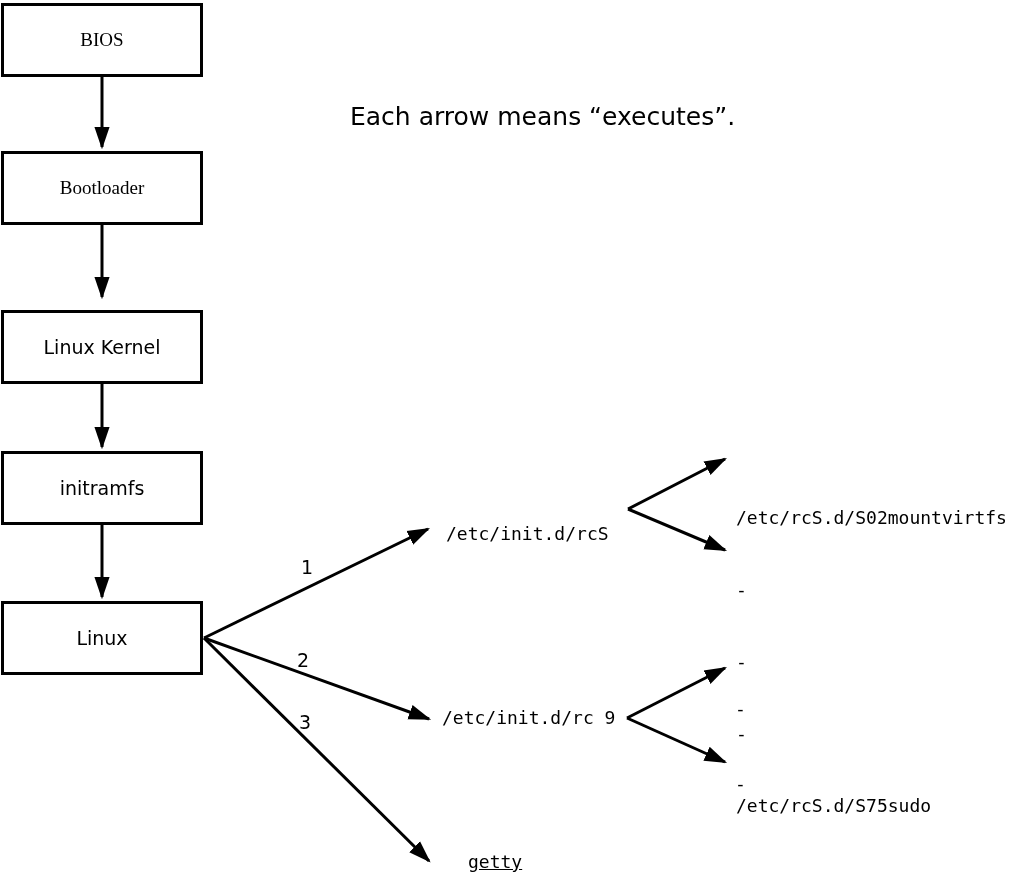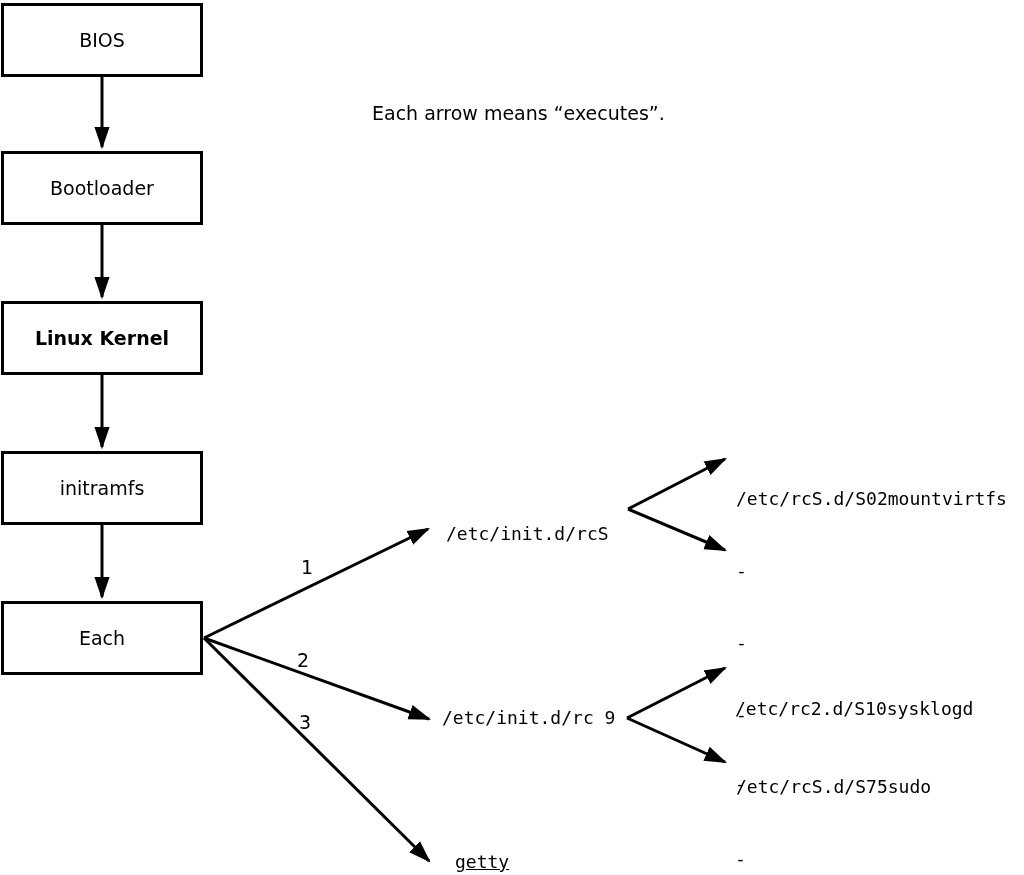--- a/index.html
+++ b/index.html
@@ -31,23 +31,23 @@
     box-sizing: border-box;
     border: 3px solid #000000;
     background: #ffffff;
     display: flex;
     align-items: center;
     justify-content: center;
     font-size: 19px;
   }
   .note {
     position: absolute;
-    left: 372px;
+    left: 350px;
     top: 102px;
-    font-size: 19px;
+    font-size: 25px;
     white-space: nowrap;
   }
   .mono {
     position: absolute;
     font-family: "DejaVu Sans Mono", "Liberation Mono", monospace;
     font-size: 18px;
     line-height: 24px;
     white-space: pre;
   }
   .mono.group-rc2 { line-height: 25px; }
@@ -78,55 +78,54 @@
       <line x1="204" y1="638" x2="429" y2="861" marker-end="url(#ah)"></line>
 
       <line x1="628" y1="509" x2="725" y2="459" marker-end="url(#ah)"></line>
       <line x1="628" y1="509" x2="725" y2="550" marker-end="url(#ah)"></line>
 
       <line x1="627" y1="718" x2="725" y2="668" marker-end="url(#ah)"></line>
       <line x1="627" y1="718" x2="725" y2="762" marker-end="url(#ah)"></line>
     </g>
   </svg>
 
-  <div class="box" style="top:3px;">
+  <div class="box" style="top:3px;font-family:Liberation Serif, serif;">
       <span>BIOS</span>
     </div>
-  <div class="box" style="top:151px;">
+  <div class="box" style="top:151px;font-family:Liberation Serif, serif;">
       <span>Bootloader</span>
     </div>
-  <div class="box" style="top:301px;font-weight:bold;">
+  <div class="box" style="top:310px;">
       <span>Linux Kernel</span>
     </div>
   <div class="box" style="top:451px;">
       <span>initramfs</span>
     </div>
   <div class="box" style="top:601px;">
-      <span>Each</span>
+      <span>Linux</span>
     </div>
 
   <div class="note">Each arrow means “executes”.</div>
 
   <div class="edge-label" style="left:301px; top:556px;">1</div>
   <div class="edge-label" style="left:297px; top:649px;">2</div>
   <div class="edge-label" style="left:299px; top:711px;">3</div>
 
   <div class="mono" style="left:446px; top:522px;">/etc/init.d/rcS</div>
   <div class="mono" style="left:442px; top:706px;">/etc/init.d/rc 9</div>
-  <div class="mono" style="left:455px; top:850px;text-decoration:underline;">getty</div>
+  <div class="mono" style="left:468px; top:850px;text-decoration:underline;">getty</div>
 
-  <div class="mono" style="left:736px; top:439px;">
+  <div class="mono" style="left:736px; top:458px;">
     <div>/etc/rcS.d/S02mountvirtfs</div>
     <div>-</div>
     <div>-</div>
     <div>-</div>
     <div>/etc/rcS.d/S75sudo</div>
   </div>
 
   <div class="mono group-rc2" style="left:735px; top:646px;">
-    <div>/etc/rc2.d/S10sysklogd</div>
     <div>-</div>
     <div>-</div>
     
     
   </div>
 
 </div>
 
 </body></html>

